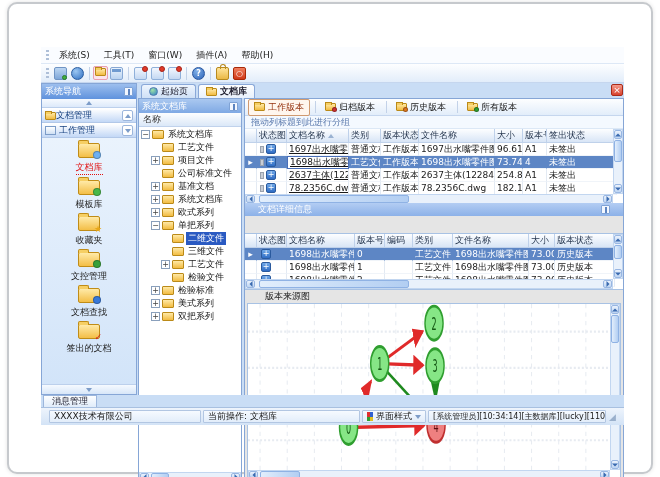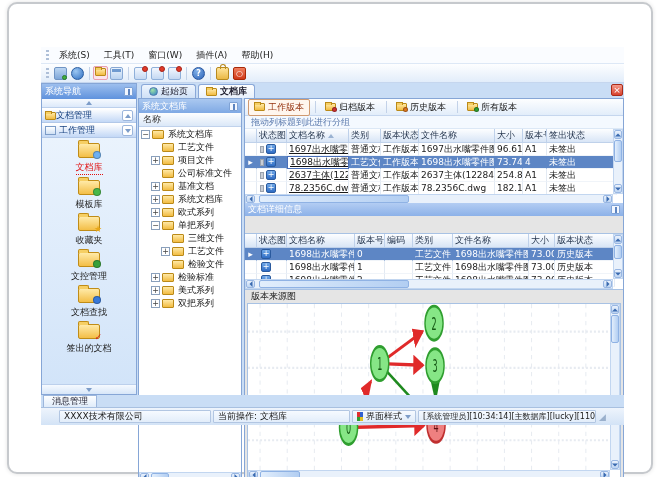--- a/index.html
+++ b/index.html
@@ -111,34 +111,34 @@
   .grow.head .gcell { background:linear-gradient(#fdfeff,#d8e5f6); border-right:1px solid #bfd1ea; border-bottom:1px solid #bfd1ea; color:#2a3a52; }
   .grow:not(.head) .gcell { border-bottom:1px solid #f0f4f9; }
   .grow.sel .gcell { background:#5d86c5; color:#fff; border-right-color:#5d86c5; }
   .grow.sel .gcell.editor { background:#fff; color:#111; border:1px solid #4a6fb8; }
   .gcell.link { text-decoration:underline; }
   .ind { justify-content:center; color:#223; }
   .sort { width:0; height:0; border-left:3px solid transparent; border-right:3px solid transparent; border-bottom:4px solid #9ab2d2; margin-left:3px; }
   .sticon { width:10px; height:10px; border-radius:2px; background:linear-gradient(#6fa8e8,#2f6cc4); border:1px solid #2a5a9e; color:#fff; font-size:8px; line-height:8px; text-align:center; margin-left:2px; }
   .stchip { width:4px; height:7px; background:#c9ced6; border:1px solid #9aa2ae; margin-left:1px; }
 
-  .info-header { position:absolute; left:0; top:104px; right:0; height:13px; background:linear-gradient(#b3cdf3,#8cb1e8); color:#fff; display:flex; align-items:center; padding:0 3px; }
+  .info-header { position:absolute; left:0; top:104px; right:0; height:13px; background:linear-gradient(#b3cdf3,#8cb1e8); color:#fff; display:flex; align-items:center; padding:0 13px; }
   .info-header .t { flex:1; }
   .dtabs { position:absolute; left:0; top:117px; right:0; height:17px; background:#d9e7f9; display:flex; align-items:flex-end; padding-left:3px; border-bottom:1px solid #a8c2e4; }
   .dtab2 { height:15px; display:flex; align-items:center; padding:0 6px; margin-right:2px; border:1px solid #8aa8d8; border-bottom:none; border-radius:3px 3px 0 0; background:linear-gradient(#eef5fe,#cfe0f6); }
   .dtab2.active { background:#fff; font-weight:bold; }
 
   .graphsec { position:absolute; left:0; top:191px; right:0; bottom:0; }
-  .graph-label { height:13px; display:flex; align-items:center; padding-left:6px; color:#222; }
+  .graph-label { height:13px; display:flex; align-items:center; padding-left:20px; color:#222; }
   .graph-box { position:absolute; left:2px; top:13px; right:2px; bottom:2px; background:#fff; border:1px solid #a8c2e4; overflow:hidden; }
 
   
   .bottomtabs { position:absolute; left:0; top:348px; width:583px; height:13px; background:#c9ddf5; border-bottom:1px solid #a8c0e0; display:flex; align-items:flex-end; }
   .btab { height:12px; margin-left:2px; padding:0 8px; background:linear-gradient(#fdfeff,#e0ecfa); border:1px solid #9cb6dc; border-bottom:none; display:flex; align-items:center; color:#223; }
-  .statusbar { position:absolute; left:0; top:361px; width:583px; height:17px; background:linear-gradient(#eef4fc,#d3e3f6); display:flex; align-items:center; padding:1px 18px; gap:2px; }
+  .statusbar { position:absolute; left:0; top:361px; width:583px; height:17px; background:linear-gradient(#eef4fc,#d3e3f6); display:flex; align-items:center; padding:1px 8px; gap:2px; }
   .scell { height:13px; border:1px solid #b2c6e2; border-radius:1px; display:flex; align-items:center; padding:0 4px; background:linear-gradient(#f6faff,#e2edfa); white-space:nowrap; overflow:hidden; }
   .scell.company { flex:0 0 152px; }
   .scell.op { flex:1; }
   .scell.style { flex:0 0 64px; gap:3px; }
   .scell.session { flex:0 0 178px; font-size:8px; }
   .palette { width:9px; height:9px; display:grid; grid-template-columns:1fr 1fr; }
   .palette i:nth-child(1){background:#e03030;} .palette i:nth-child(2){background:#3060d0;}
   .palette i:nth-child(3){background:#30a030;} .palette i:nth-child(4){background:#e0c020;}
   .gripcorner { color:#9ab0cc; font-size:9px; margin-left:1px; }
 </style>
@@ -286,20 +286,25 @@
               </div>
               <div class="trow" style="padding-left: 12px;">
                 <span class="exp">+</span>
                 <span class="tfold"></span>
                 <span class="t">欧式系列</span>
               </div>
               <div class="trow" style="padding-left: 12px;">
                 <span class="exp">−</span>
                 <span class="tfold"></span>
                 <span class="t">单把系列</span>
+              </div>
+              <div class="trow sel" style="padding-left: 22px;">
+                <span class="expsp"></span>
+                <span class="tfold"></span>
+                <span class="t">二维文件</span>
               </div>
               <div class="trow" style="padding-left: 22px;">
                 <span class="expsp"></span>
                 <span class="tfold"></span>
                 <span class="t">三维文件</span>
               </div>
               <div class="trow" style="padding-left: 22px;">
                 <span class="exp">+</span>
                 <span class="tfold"></span>
                 <span class="t">工艺文件</span>

